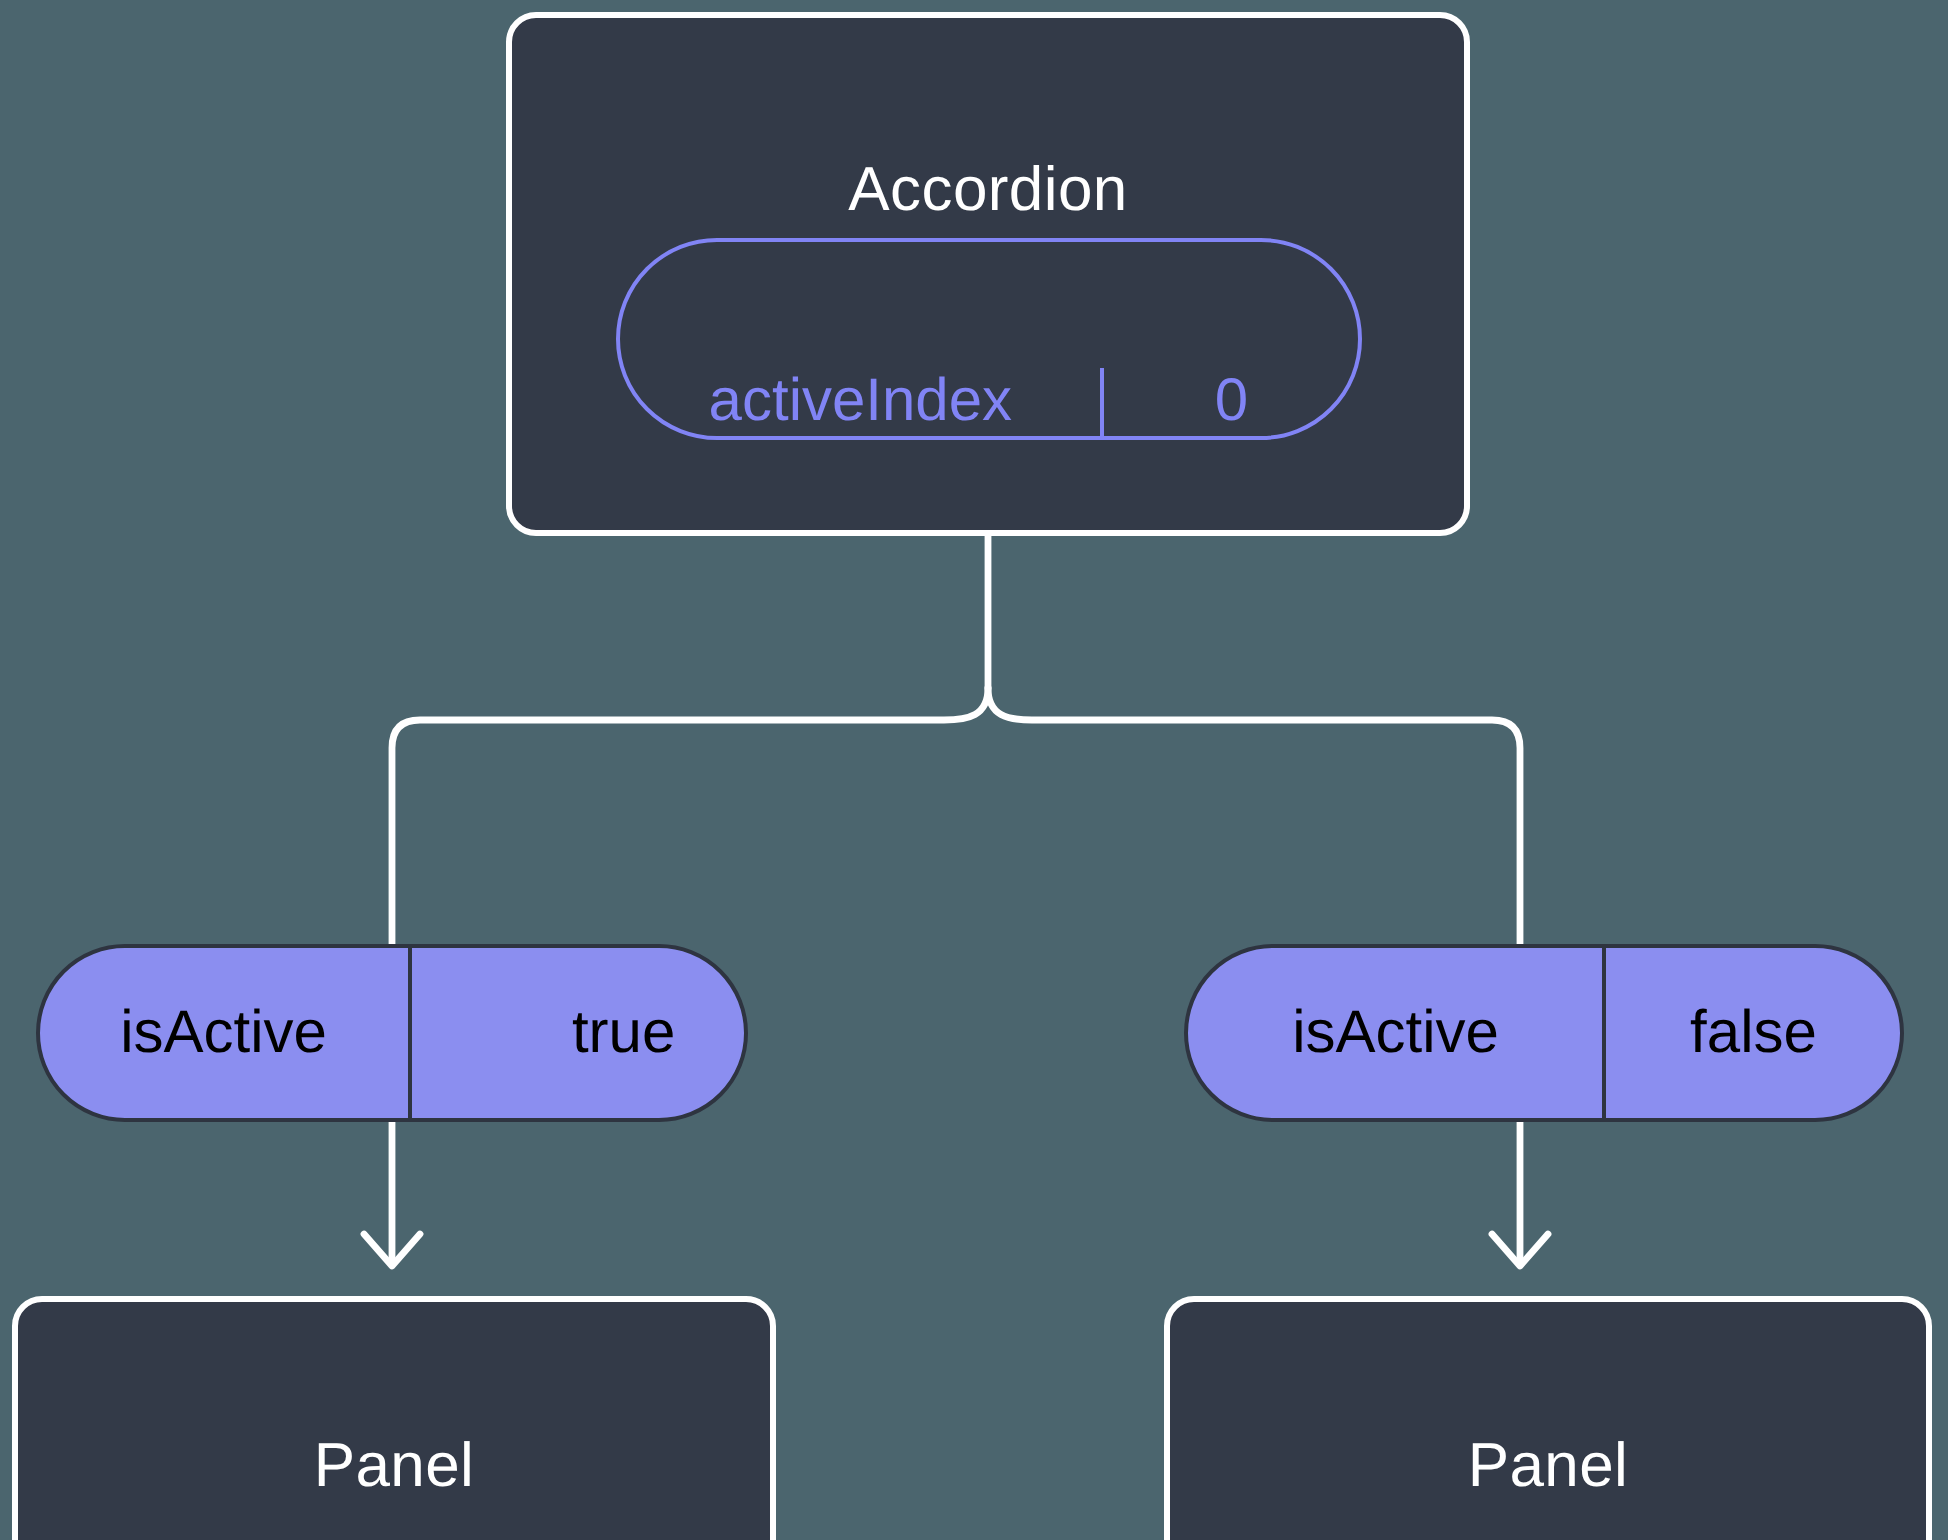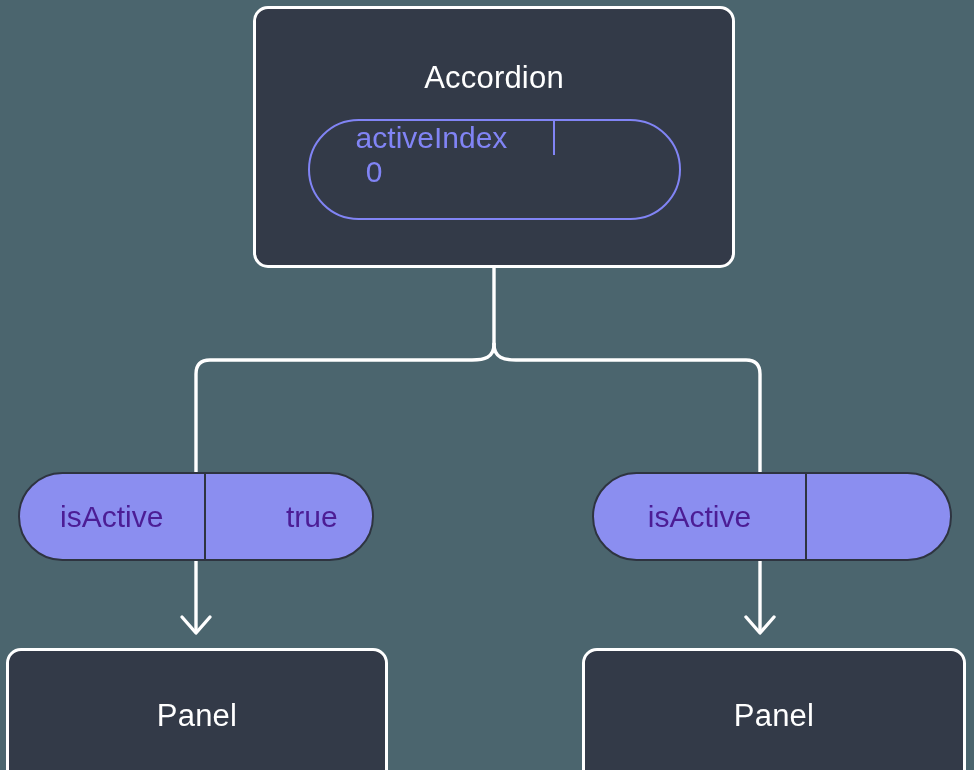--- a/index.html
+++ b/index.html
@@ -37,44 +37,44 @@
   .node-title {
     position: absolute;
     left: 0;
     width: 100%;
     text-align: center;
     color: #ffffff;
     font-size: 31px;
     font-weight: 500;
     letter-spacing: 0.2px;
     white-space: nowrap;
+    margin-top: 17px;
   }
 
   
   #accordion-box {
     left: 253px;
     top: 6px;
     width: 482px;
     height: 262px;
   }
   #accordion-title {
     top: 51px;
   }
 
   
   .pill-outline {
     position: absolute;
     display: flex;
-    align-items: flex-start;
+    align-items: flex-end;
     border: 2px solid #8184f5;
     border-radius: 999px;
     box-sizing: border-box;
     background: transparent;
     overflow: hidden;
-    flex-direction: column;
   }
   .pill-outline .pill-key,
   .pill-outline .pill-val {
     display: flex;
     align-items: center;
     justify-content: center;
     color: #8184f5;
     font-size: 30px;
     white-space: nowrap;
   }
@@ -99,21 +99,21 @@
     border: 2px solid #2e3440;
     border-radius: 999px;
     box-sizing: border-box;
     overflow: hidden;
   }
   .pill-filled .pill-key,
   .pill-filled .pill-val {
     display: flex;
     align-items: center;
     justify-content: center;
-    color: #4c1d95;
+    color: #000000;
     font-size: 30px;
     white-space: nowrap;
   }
   .pill-filled .pill-key {
     border-right: 2px solid #2e3440;
   }
   #isactive-pill-left {
     left: 18px;
     top: 472px;
     width: 356px;
@@ -182,19 +182,20 @@
     <span class="pill-key">isActive</span>
     <span class="pill-val">true</span>
   </div>
 
   <div class="node-box" id="panel-box-left">
     <div class="node-title panel-title">Panel</div>
   </div>
 
   <div class="pill-filled" id="isactive-pill-right">
     <span class="pill-key">isActive</span>
+    <span class="pill-val">false</span>
   </div>
 
   <div class="node-box" id="panel-box-right">
     <div class="node-title panel-title">Panel</div>
   </div>
 
 </div>
 
 </body></html>

